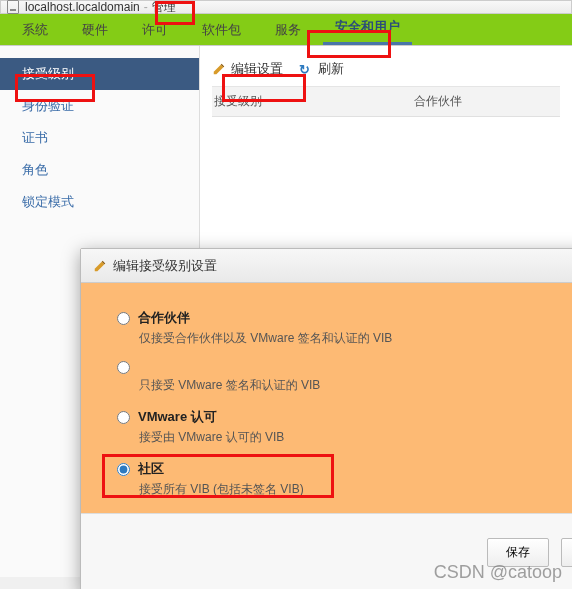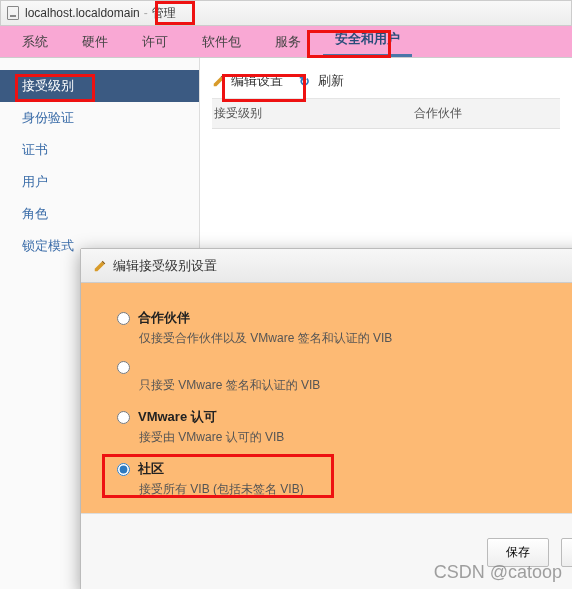--- a/index.html
+++ b/index.html
@@ -1,22 +1,22 @@
 <!DOCTYPE html>
 <html><head>
 <meta charset="utf-8">
 <style>
 * { box-sizing: border-box; margin: 0; padding: 0; font-family: Arial, "Microsoft YaHei", sans-serif; }
 body { width: 572px; height: 589px; background: #f0f0f0; position: relative; overflow: hidden; }
 
-.titlebar { height: 26px; background: linear-gradient(#f8f8f8,#ececec); border: 1px solid #ccc; display: flex; align-items: center; padding: 0 6px; font-size: 12px; color: #333; }
+.titlebar { height: 14px; background: linear-gradient(#f8f8f8,#ececec); border: 1px solid #ccc; display: flex; align-items: center; padding: 0 6px; font-size: 12px; color: #333; }
 .titlebar .host-icon { width: 12px; height: 14px; border: 1px solid #888; border-radius: 1px; margin-right: 6px; position: relative; }
 .titlebar .host-icon::after { content:""; position:absolute; left:2px; right:2px; bottom:2px; height:2px; background:#888; }
 
-.tabbar { height: 32px; background: #f9a8d4; border-bottom: 1px solid #ccc; display: flex; align-items: flex-end; padding: 0 10px; gap: 10px; font-size: 13px; color: #444; }
+.tabbar { height: 32px; background: #84cc16; border-bottom: 1px solid #ccc; display: flex; align-items: flex-end; padding: 0 10px; gap: 10px; font-size: 13px; color: #444; }
 .tab { padding: 6px 12px; cursor: pointer; }
 .tab.active { font-weight: bold; border-bottom: 3px solid #4a76a8; color: #2a4d7a; }
 
 .content { display: flex; height: calc(589px - 26px - 32px); }
 .sidebar { width: 200px; background: #fafafa; border-right: 1px solid #ddd; padding: 12px 0; }
 .side-item { padding: 7px 22px; font-size: 13px; color: #3a6ca8; cursor: pointer; }
 .side-item.active { background: #3b5a82; color: #fff; }
 
 .main { flex: 1; padding: 12px; background: #fff; }
 .toolbar { display: flex; align-items: flex-end; gap: 16px; font-size: 13px; color: #333; padding: 2px 0 8px; border-bottom: 1px solid #e5e5e5; }
@@ -64,21 +64,20 @@
   <div class="tab">软件包</div>
   <div class="tab">服务</div>
   <div class="tab active">安全和用户</div>
 </div>
 
 <div class="content">
   <div class="sidebar">
     <div class="side-item active">接受级别</div>
     <div class="side-item">身份验证</div>
     <div class="side-item">证书</div>
-    <div class="side-item">用户</div>
     <div class="side-item">角色</div>
     <div class="side-item">锁定模式</div>
   </div>
 
   <div class="main">
     <div class="toolbar">
       <div class="tool-btn">
         <svg class="pencil" viewBox="0 0 16 16">
             <path fill="#d89b2a" d="M2 11l8-8 3 3-8 8H2z"></path>
             <path fill="#8a5a10" d="M11 2l3 3-1 1-3-3z"></path>

